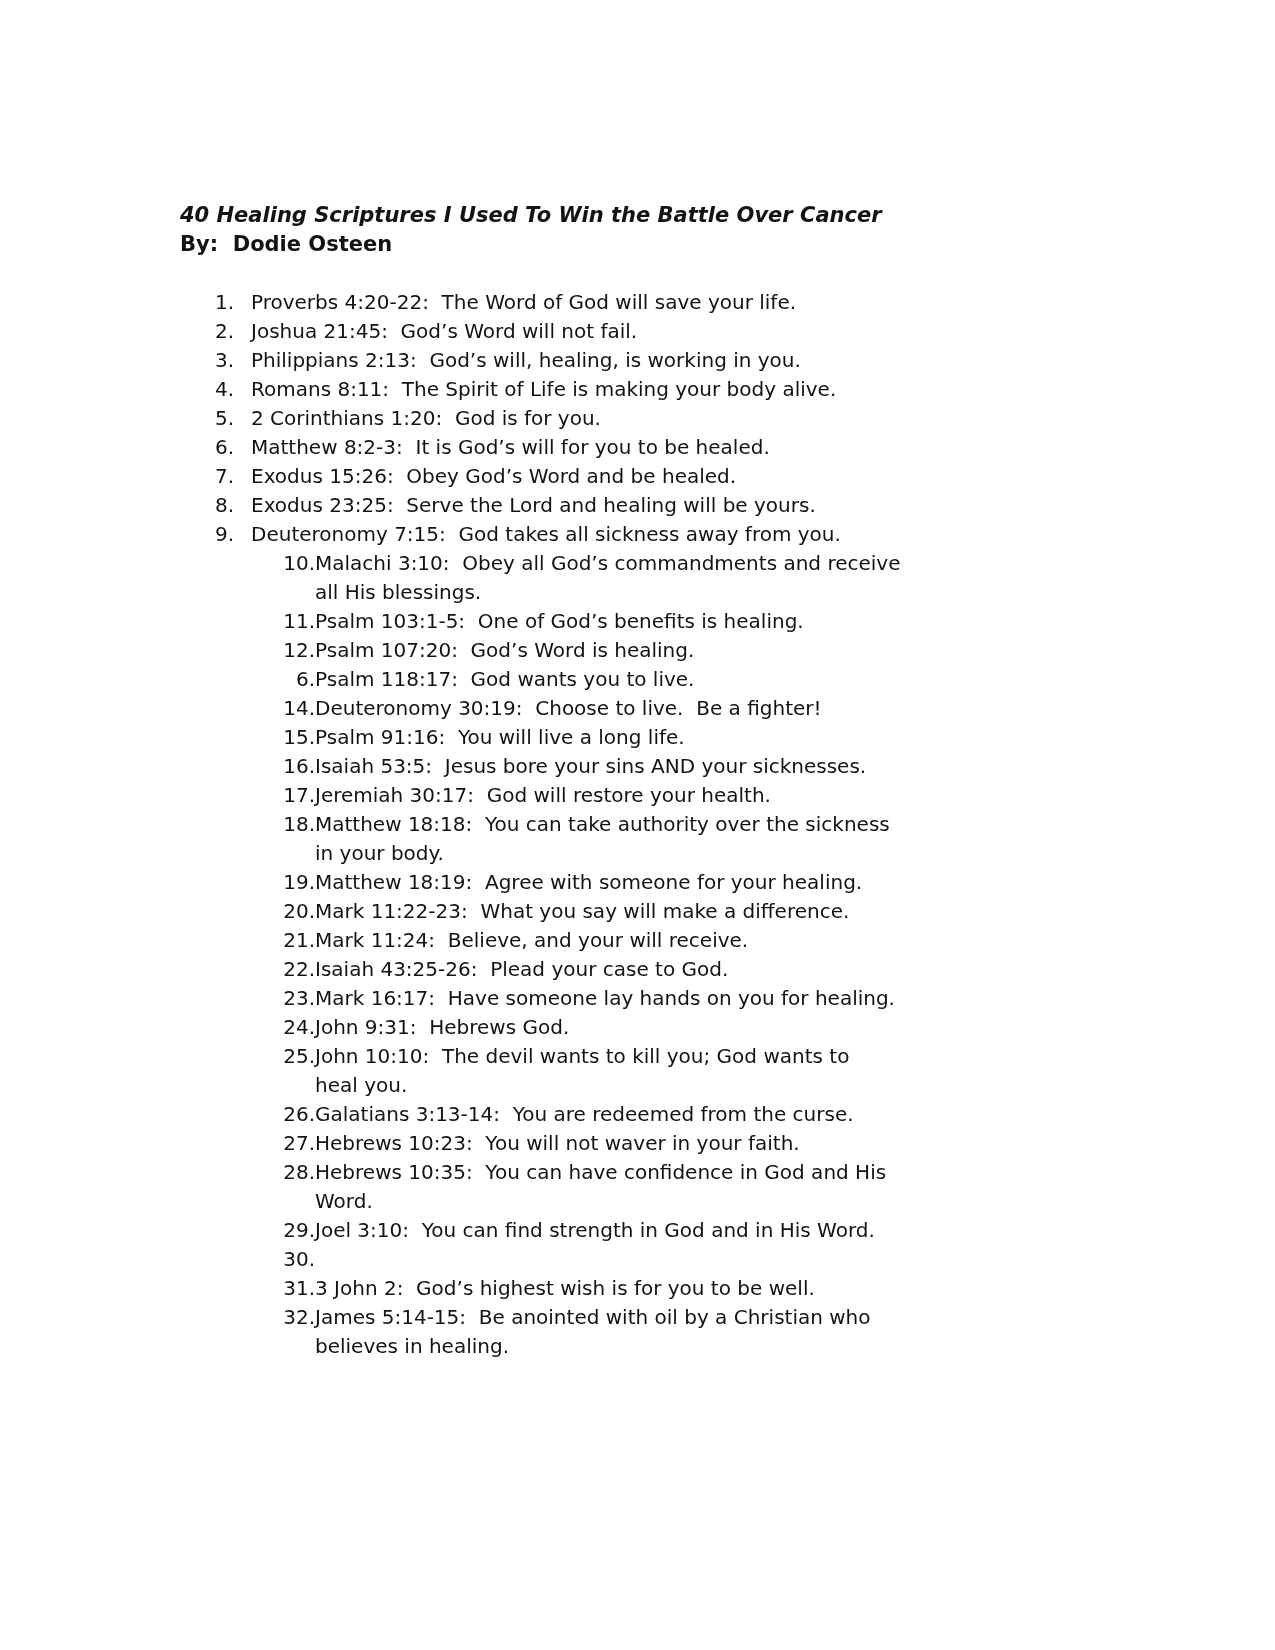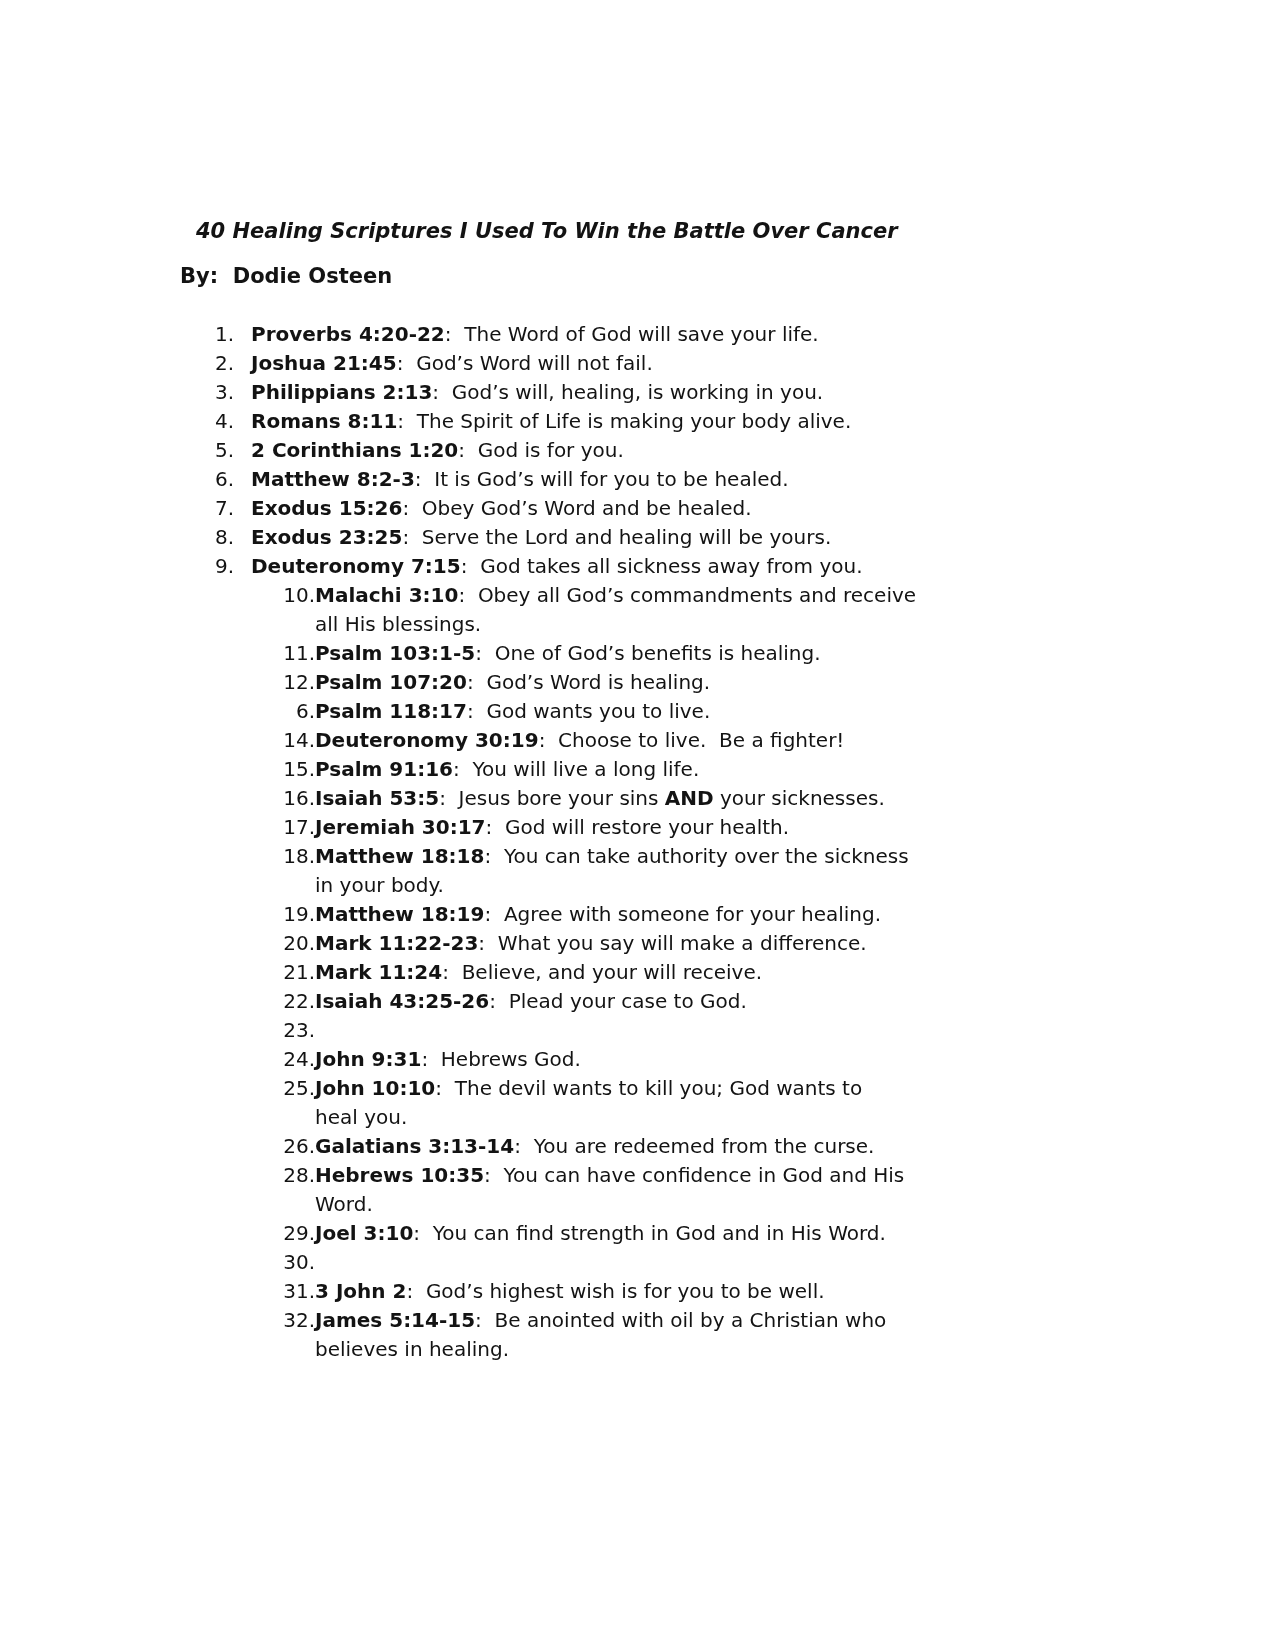--- a/index.html
+++ b/index.html
@@ -13,21 +13,21 @@
     min-height: 1650px;
     font-family: "DejaVu Sans", "Liberation Sans", sans-serif;
     color: #131313;
   }
   .page {
     width: 1275px;
     min-height: 1650px;
     padding: 201px 182px 60px 180px;
   }
   .title {
-    margin: 16px;
+    margin: 0;
     font-size: 21px;
     line-height: 29px;
     font-weight: bold;
     font-style: italic;
     white-space: pre-wrap;
   }
   .byline {
     font-size: 21px;
     line-height: 29px;
     font-weight: bold;
@@ -46,21 +46,21 @@
     flex: 0 0 36px;
   }
   .item.far .num {
     flex: 0 0 100px;
     text-align: right;
   }
   .item .txt {
     flex: 1;
     white-space: pre-wrap;
   }
-  .b { font-weight: bold; text-align: right; }
+  .b { font-weight: normal; text-align: right; }
 </style>
 </head>
 <body>
 
 <div class="page">
   <h1 class="title">40 Healing Scriptures I Used To Win the Battle Over Cancer</h1>
   <div class="byline">By:  Dodie Osteen</div>
   <div class="list" id="scripture-list">
       <div class="item">
         <span class="num">1.</span>
@@ -147,33 +147,38 @@
       <div class="item far">
         <span class="num">21.</span>
         <span class="txt"><span class="b">Mark 11:24</span><span>:  Believe, and your will receive.</span></span>
       </div>
       <div class="item far">
         <span class="num">22.</span>
         <span class="txt"><span class="b">Isaiah 43:25-26</span><span>:  Plead your case to God.</span></span>
       </div>
       <div class="item far">
         <span class="num">23.</span>
+        <span class="txt"><span class="b">Mark 16:17</span><span>:  Have someone lay hands on you for healing.</span></span>
       </div>
       <div class="item far">
         <span class="num">24.</span>
         <span class="txt"><span class="b">John 9:31</span><span>:  Hebrews God.</span></span>
       </div>
       <div class="item far">
         <span class="num">25.</span>
         <span class="txt"><span class="b">John 10:10</span><span>:  The devil wants to kill you; God wants to
 heal you.</span></span>
       </div>
       <div class="item far">
         <span class="num">26.</span>
         <span class="txt"><span class="b">Galatians 3:13-14</span><span>:  You are redeemed from the curse.</span></span>
+      </div>
+      <div class="item far">
+        <span class="num">27.</span>
+        <span class="txt"><span class="b">Hebrews 10:23</span><span>:  You will not waver in your faith.</span></span>
       </div>
       <div class="item far">
         <span class="num">28.</span>
         <span class="txt"><span class="b">Hebrews 10:35</span><span>:  You can have confidence in God and His
 Word.</span></span>
       </div>
       <div class="item far">
         <span class="num">29.</span>
         <span class="txt"><span class="b">Joel 3:10</span><span>:  You can find strength in God and in His Word.</span></span>
       </div>

